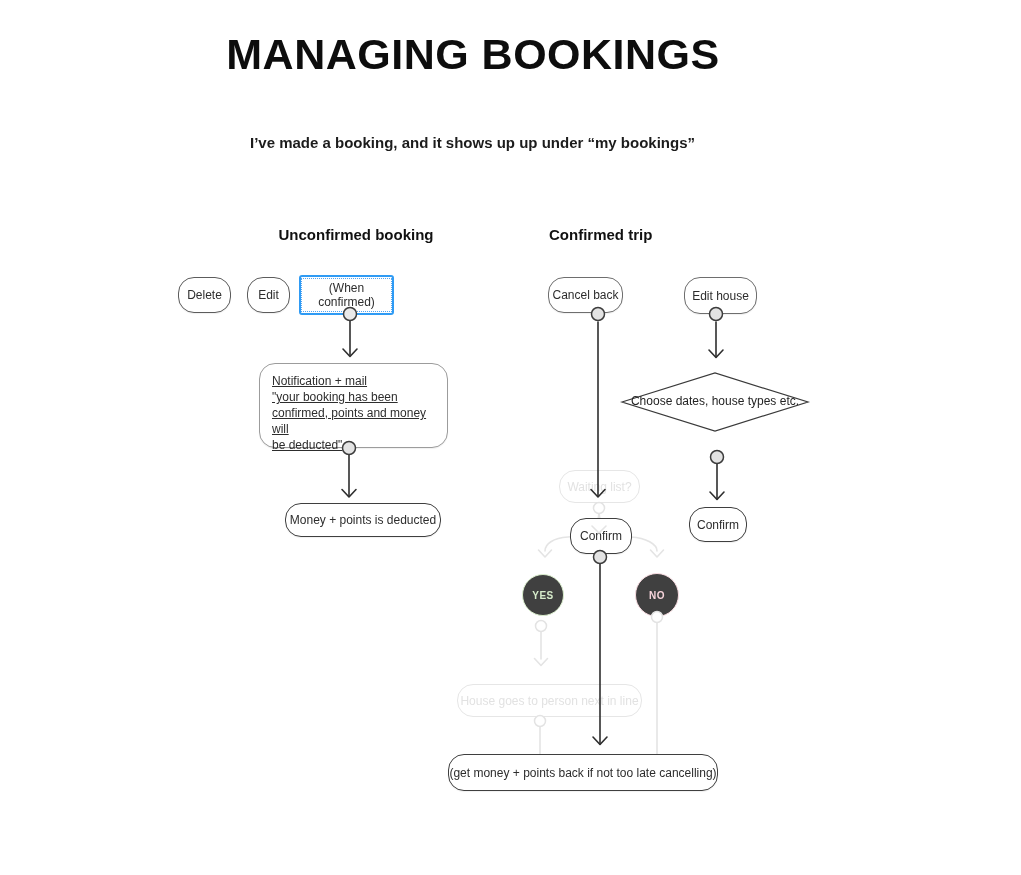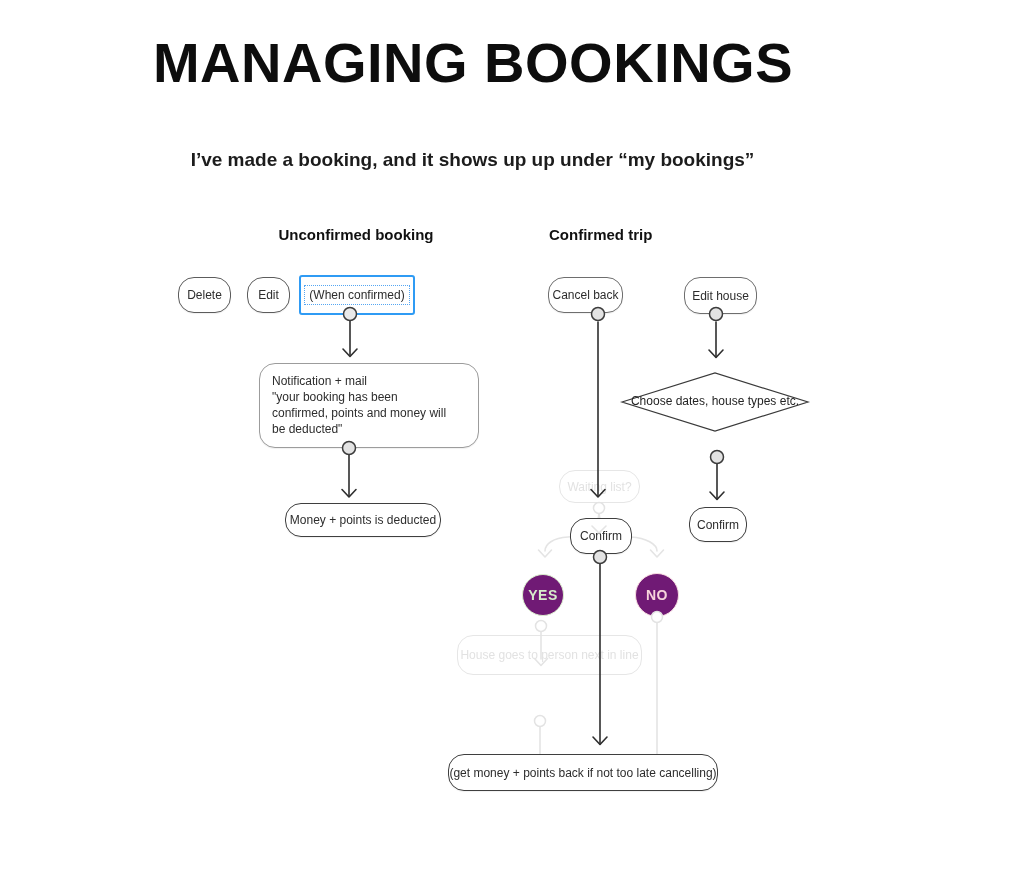--- a/index.html
+++ b/index.html
@@ -10,30 +10,30 @@
     height: 875px;
     background: #ffffff;
     font-family: "Liberation Sans", "DejaVu Sans", sans-serif;
     color: #2e2e2e;
     overflow: hidden;
   }
   .page-title {
     position: absolute;
     left: 0; top: 30px; width: 946px;
     text-align: center;
-    font-size: 56px;
+    font-size: 43px;
     font-weight: 800;
     letter-spacing: 0.5px;
     color: #0d0d0d;
   }
   .page-subtitle {
     position: absolute;
-    left: 0; top: 149px; width: 945px;
+    left: 0; top: 134px; width: 945px;
     text-align: center;
-    font-size: 19px;
+    font-size: 15px;
     font-weight: 700;
     color: #1c1c1c;
   }
   .col-header {
     position: absolute;
     top: 226px;
     font-size: 15px;
     font-weight: 700;
     color: #111;
   }
@@ -76,25 +76,25 @@
     flex-direction: column;
     align-items: flex-start;
     justify-content: flex-start;
     padding: 9px 12px;
     text-align: left;
     line-height: 16px;
   }
   .ghost-circle-node {
     position: absolute;
     border-radius: 50%;
-    background: #701a75;
+    background: #404040;
     display: flex;
     align-items: center;
     justify-content: center;
-    font-size: 14px;
+    font-size: 10px;
     font-weight: 700;
     letter-spacing: 0.5px;
   }
   .yes-node { border: 1.3px solid #daeecd; color: #d7eccb; }
   .no-node  { border: 1.3px solid #f9dde2; color: #f7d4db; }
   .diamond-label {
     position: absolute;
     left: 625px; top: 391px; width: 180px; height: 20px;
     display: flex; align-items: center; justify-content: center;
     font-size: 12px; color: #242424;
@@ -112,21 +112,21 @@
 <div class="canvas">
 
   <div class="page-title">MANAGING BOOKINGS</div>
   <div class="page-subtitle">I’ve made a booking, and it shows up up under “my bookings”</div>
   <div class="col-header left">Unconfirmed booking</div>
   <div class="col-header right">Confirmed trip</div>
 
   <div class="node ghost" style="left:559px; top:470px; width:81px; height:33px;">
     <span>Waiting list?</span>
   </div>
-  <div class="node ghost" style="left:457px; top:635px; width:185px; height:40px;">
+  <div class="node ghost" style="left:457px; top:684px; width:185px; height:33px;">
     <span>House goes to person next in line</span>
   </div>
   <div class="ghost-circle-node yes-node" style="left:522px; top:574px; width:42px; height:42px;">
     <span>YES</span>
   </div>
   <div class="ghost-circle-node no-node" style="left:635px; top:573px; width:44px; height:44px;">
     <span>NO</span>
   </div>
 
   <svg class="layer" width="1021" height="875" viewBox="0 0 1021 875">
@@ -179,24 +179,24 @@
 
     <polygon class="diamond-shape" points="622,402 715,373 808,402 715,431"></polygon>
   </svg>
 
   <div class="node" style="left:178px; top:277px; width:53px; height:36px;">
     <span>Delete</span>
   </div>
   <div class="node" style="left:247px; top:277px; width:43px; height:36px;">
     <span>Edit</span>
   </div>
-  <div class="node selected" style="left:299px; top:275px; width:116px; height:40px;">
+  <div class="node selected" style="left:299px; top:275px; width:95px; height:40px;">
     <span class="text-selection">(When confirmed)</span>
   </div>
-  <div class="node light notification" style="left:259px; top:363px; width:220px; height:85px;">
+  <div class="node light notification" style="left:259px; top:363px; width:189px; height:85px;text-decoration:underline;">
     <div>Notification + mail</div>
     <div>"your booking has been</div>
     <div>confirmed, points and money will</div>
     <div>be deducted"</div>
   </div>
   <div class="node dark" style="left:285px; top:503px; width:156px; height:34px;">
     <span>Money + points is deducted</span>
   </div>
 
   <div class="node mid" style="left:548px; top:277px; width:75px; height:36px;">

